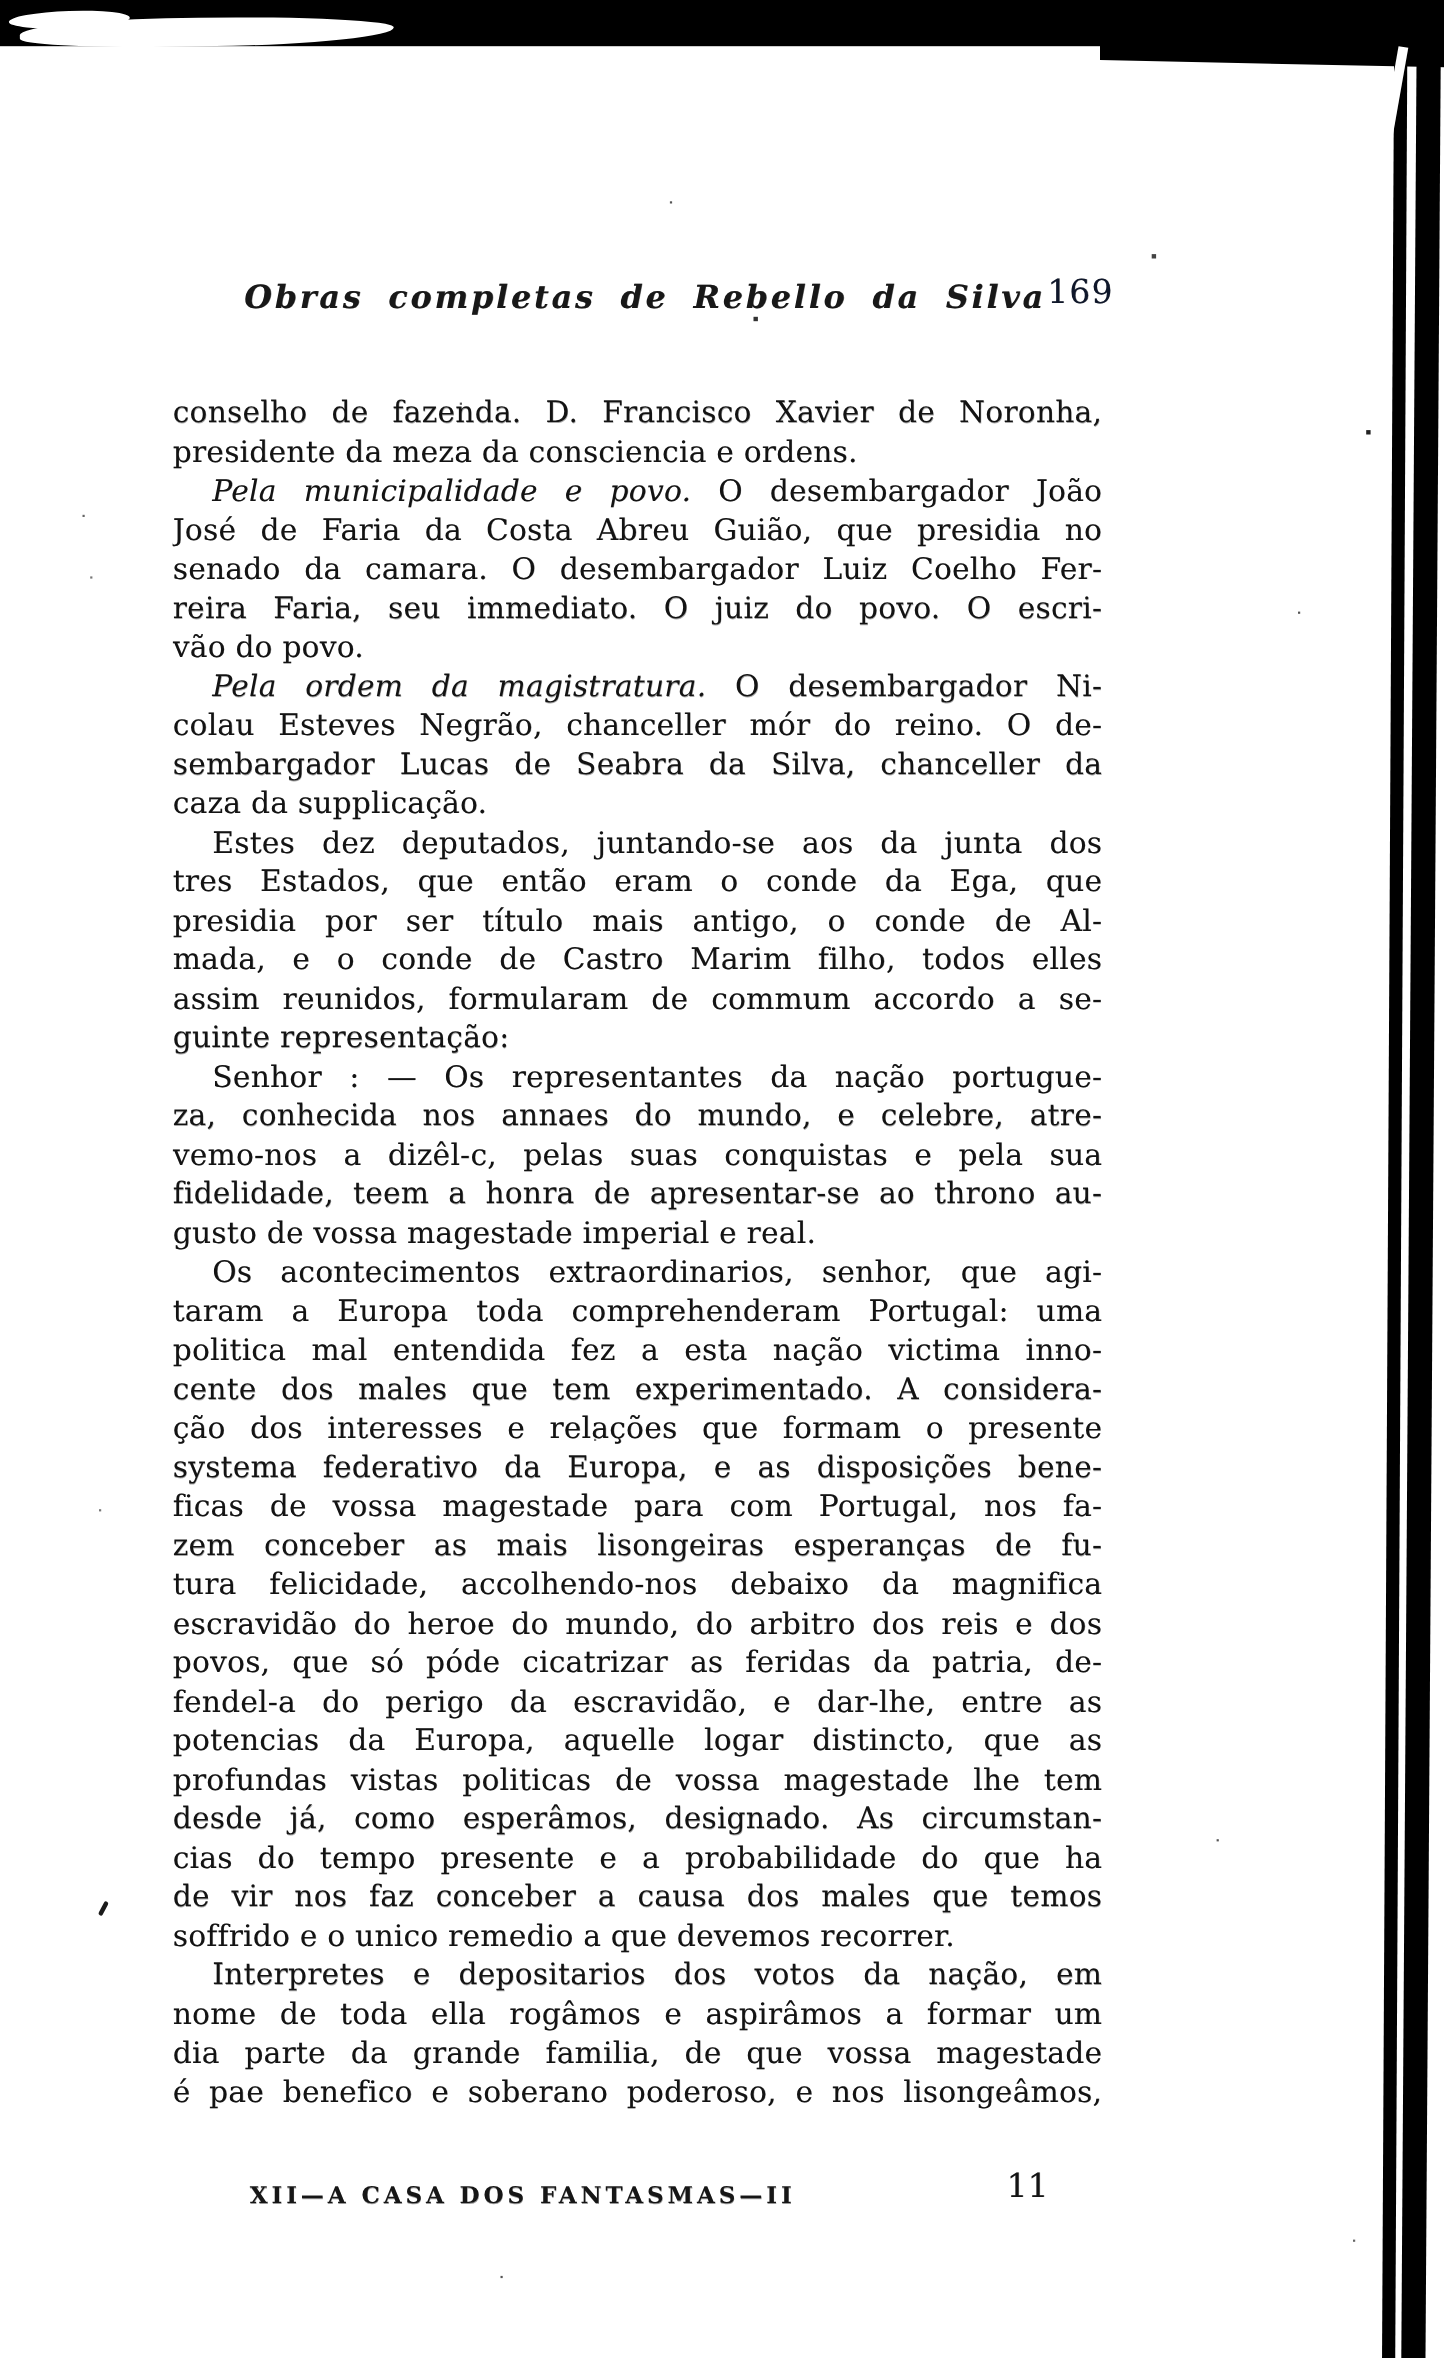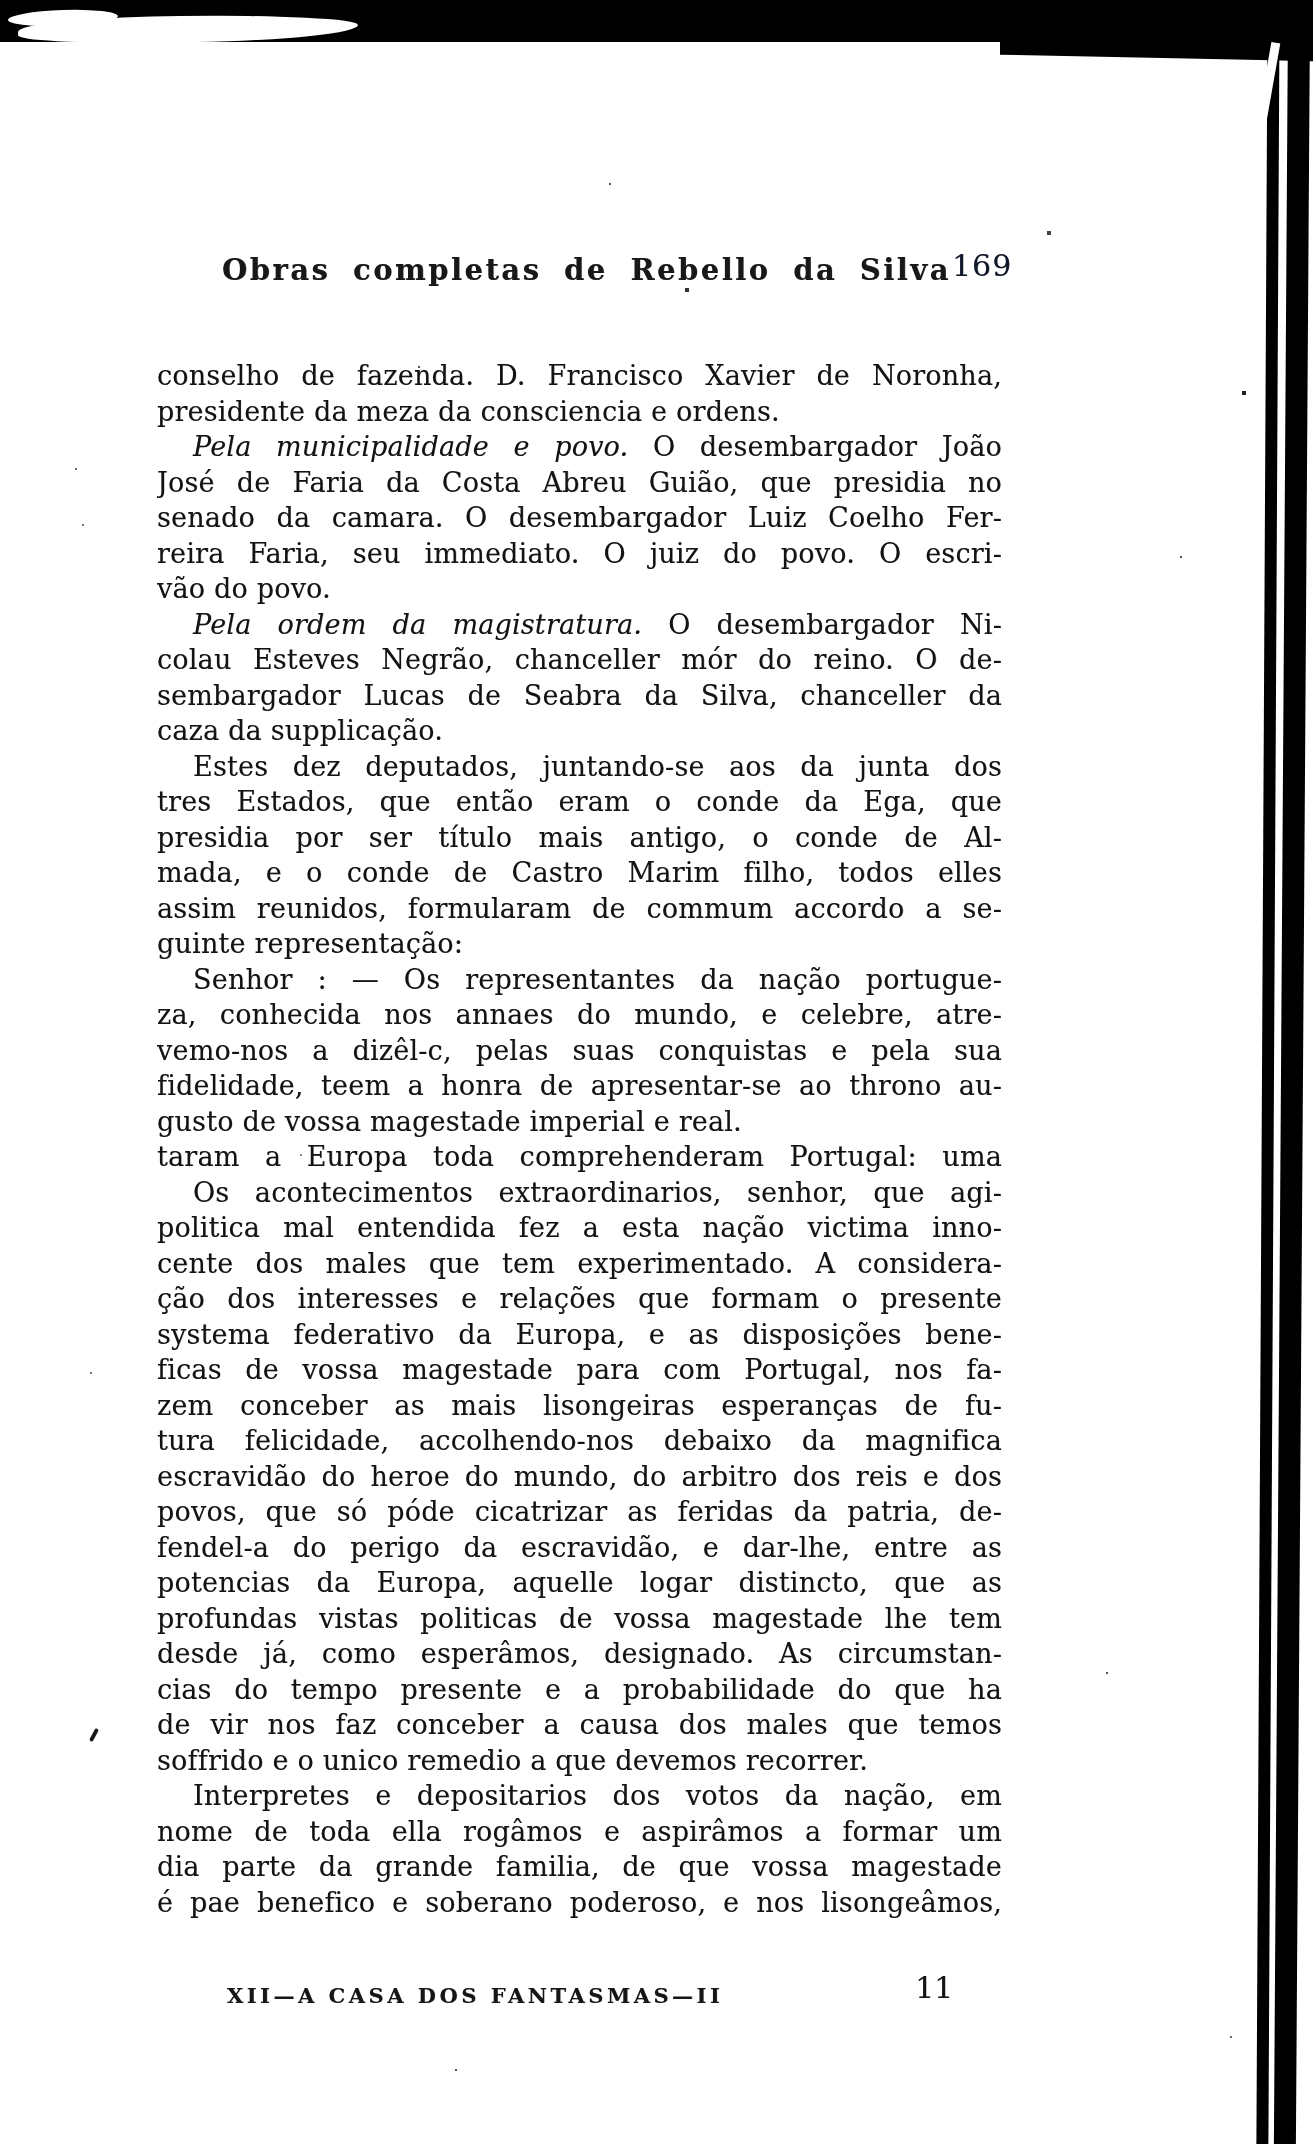--- a/index.html
+++ b/index.html
@@ -24,21 +24,21 @@
     box-shadow:
       686px 289px 0 1px #333, 1048px 232px 0 1px #444, 418px 366px 0 0 #555,
       75px 468px 0 0 #666, 82px 524px 0 0 #777, 609px 183px 0 0 #555,
       1243px 392px 0 1px #222, 1180px 556px 0 0 #555, 960px 1228px 0 0 #666,
       540px 1308px 0 0 #777, 300px 1154px 0 0 #888, 1106px 1672px 0 0 #555,
       90px 1372px 0 0 #777, 455px 2069px 0 0 #555, 1230px 2036px 0 0 #666;
   }
   
   .header-title{
     position:absolute;left:222px;top:253px;
-    font-weight:bold;font-size:29px;
+    font-style:italic;font-weight:bold;font-size:29px;
     letter-spacing:2.5px;word-spacing:10px;color:#181818;
     text-shadow:0.4px 0.4px 0 rgba(0,0,0,0.45);
   }
   .header-pagenum{
     position:absolute;left:952px;top:248px;
     font-size:30px;color:#0f172a;letter-spacing:1px;
     text-shadow:0.4px 0.4px 0 rgba(0,0,0,0.4);
   }
   
   .body-text{
@@ -101,22 +101,22 @@
       <div class="line"><span>tres Estados, que então eram o conde da Ega, que</span></div>
       <div class="line"><span>presidia por ser título mais antigo, o conde de Al-</span></div>
       <div class="line"><span>mada, e o conde de Castro Marim filho, todos elles</span></div>
       <div class="line"><span>assim reunidos, formularam de commum accordo a se-</span></div>
       <div class="line para-end"><span>guinte representação:</span></div>
       <div class="line indent"><span>Senhor : — Os representantes da nação portugue-</span></div>
       <div class="line"><span>za, conhecida nos annaes do mundo, e celebre, atre-</span></div>
       <div class="line"><span>vemo-nos a dizêl-c, pelas suas conquistas e pela sua</span></div>
       <div class="line"><span>fidelidade, teem a honra de apresentar-se ao throno au-</span></div>
       <div class="line para-end"><span>gusto de vossa magestade imperial e real.</span></div>
+      <div class="line indent"><span>Os acontecimentos extraordinarios, senhor, que agi-</span></div>
       <div class="line"><span>taram a Europa toda comprehenderam Portugal: uma</span></div>
-      <div class="line indent"><span>Os acontecimentos extraordinarios, senhor, que agi-</span></div>
       <div class="line"><span>politica mal entendida fez a esta nação victima inno-</span></div>
       <div class="line"><span>cente dos males que tem experimentado. A considera-</span></div>
       <div class="line"><span>ção dos interesses e relações que formam o presente</span></div>
       <div class="line"><span>systema federativo da Europa, e as disposições bene-</span></div>
       <div class="line"><span>ficas de vossa magestade para com Portugal, nos fa-</span></div>
       <div class="line"><span>zem conceber as mais lisongeiras esperanças de fu-</span></div>
       <div class="line"><span>tura felicidade, accolhendo-nos debaixo da magnifica</span></div>
       <div class="line"><span>escravidão do heroe do mundo, do arbitro dos reis e dos</span></div>
       <div class="line"><span>povos, que só póde cicatrizar as feridas da patria, de-</span></div>
       <div class="line"><span>fendel-a do perigo da escravidão, e dar-lhe, entre as</span></div>

